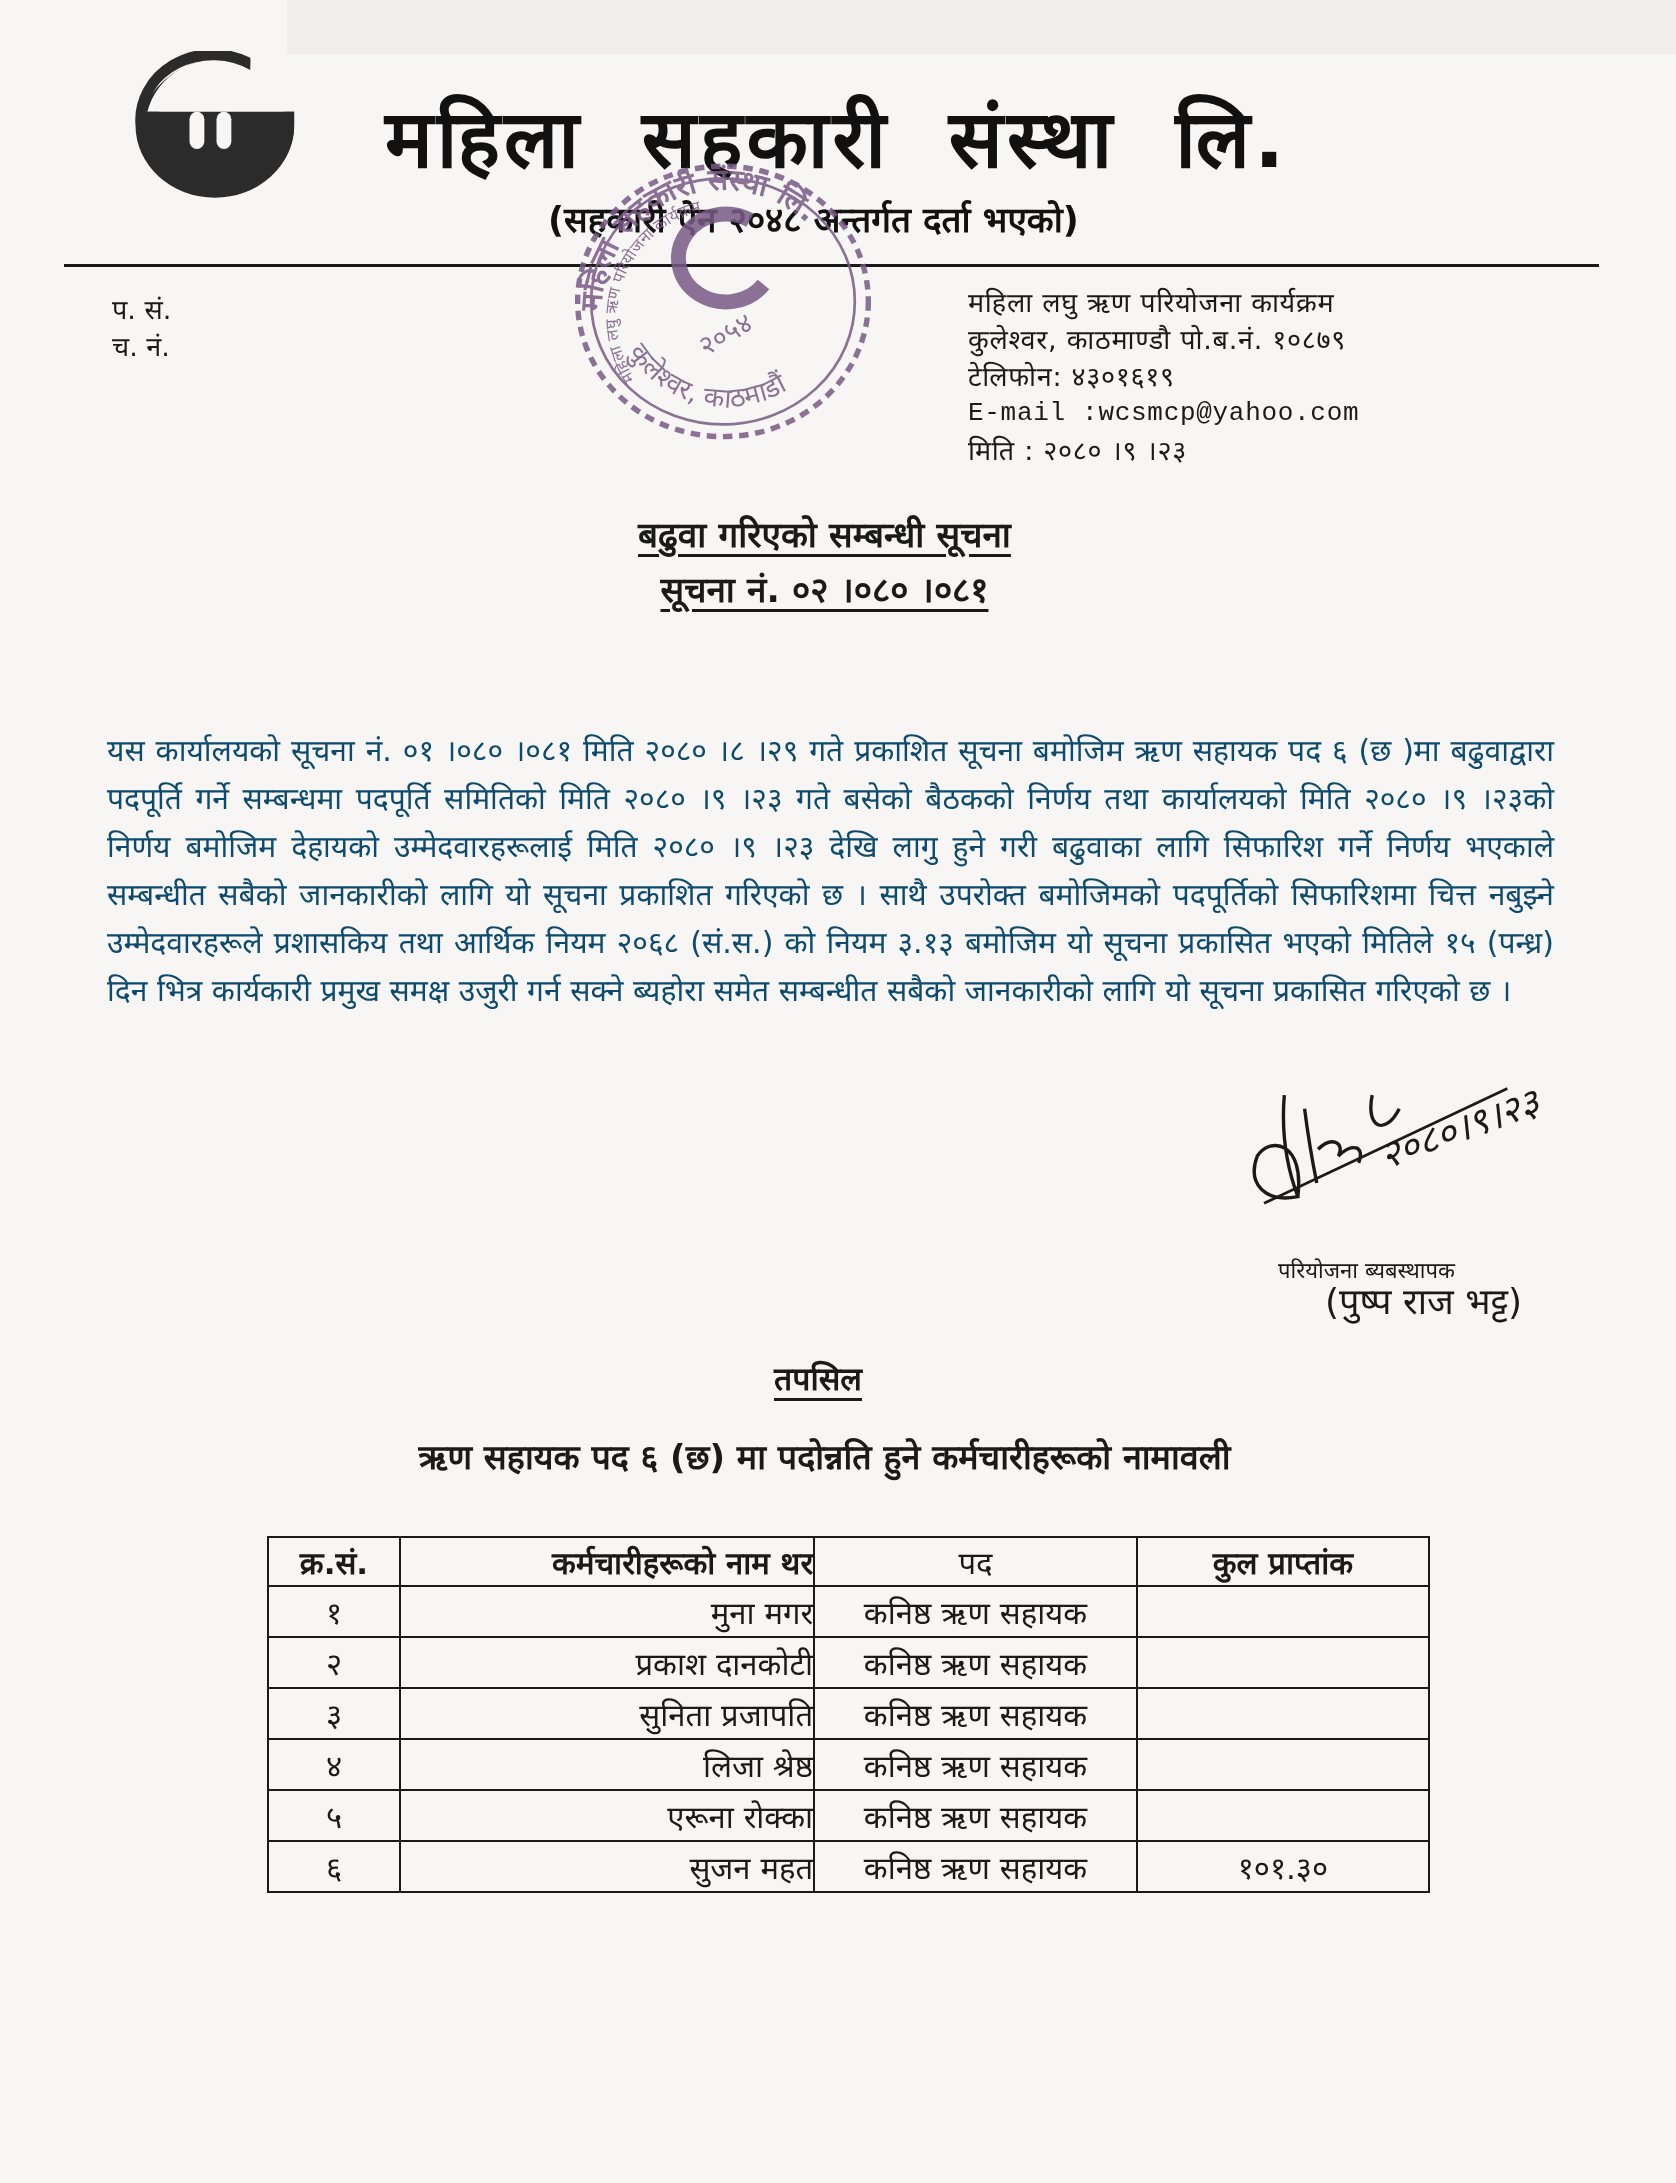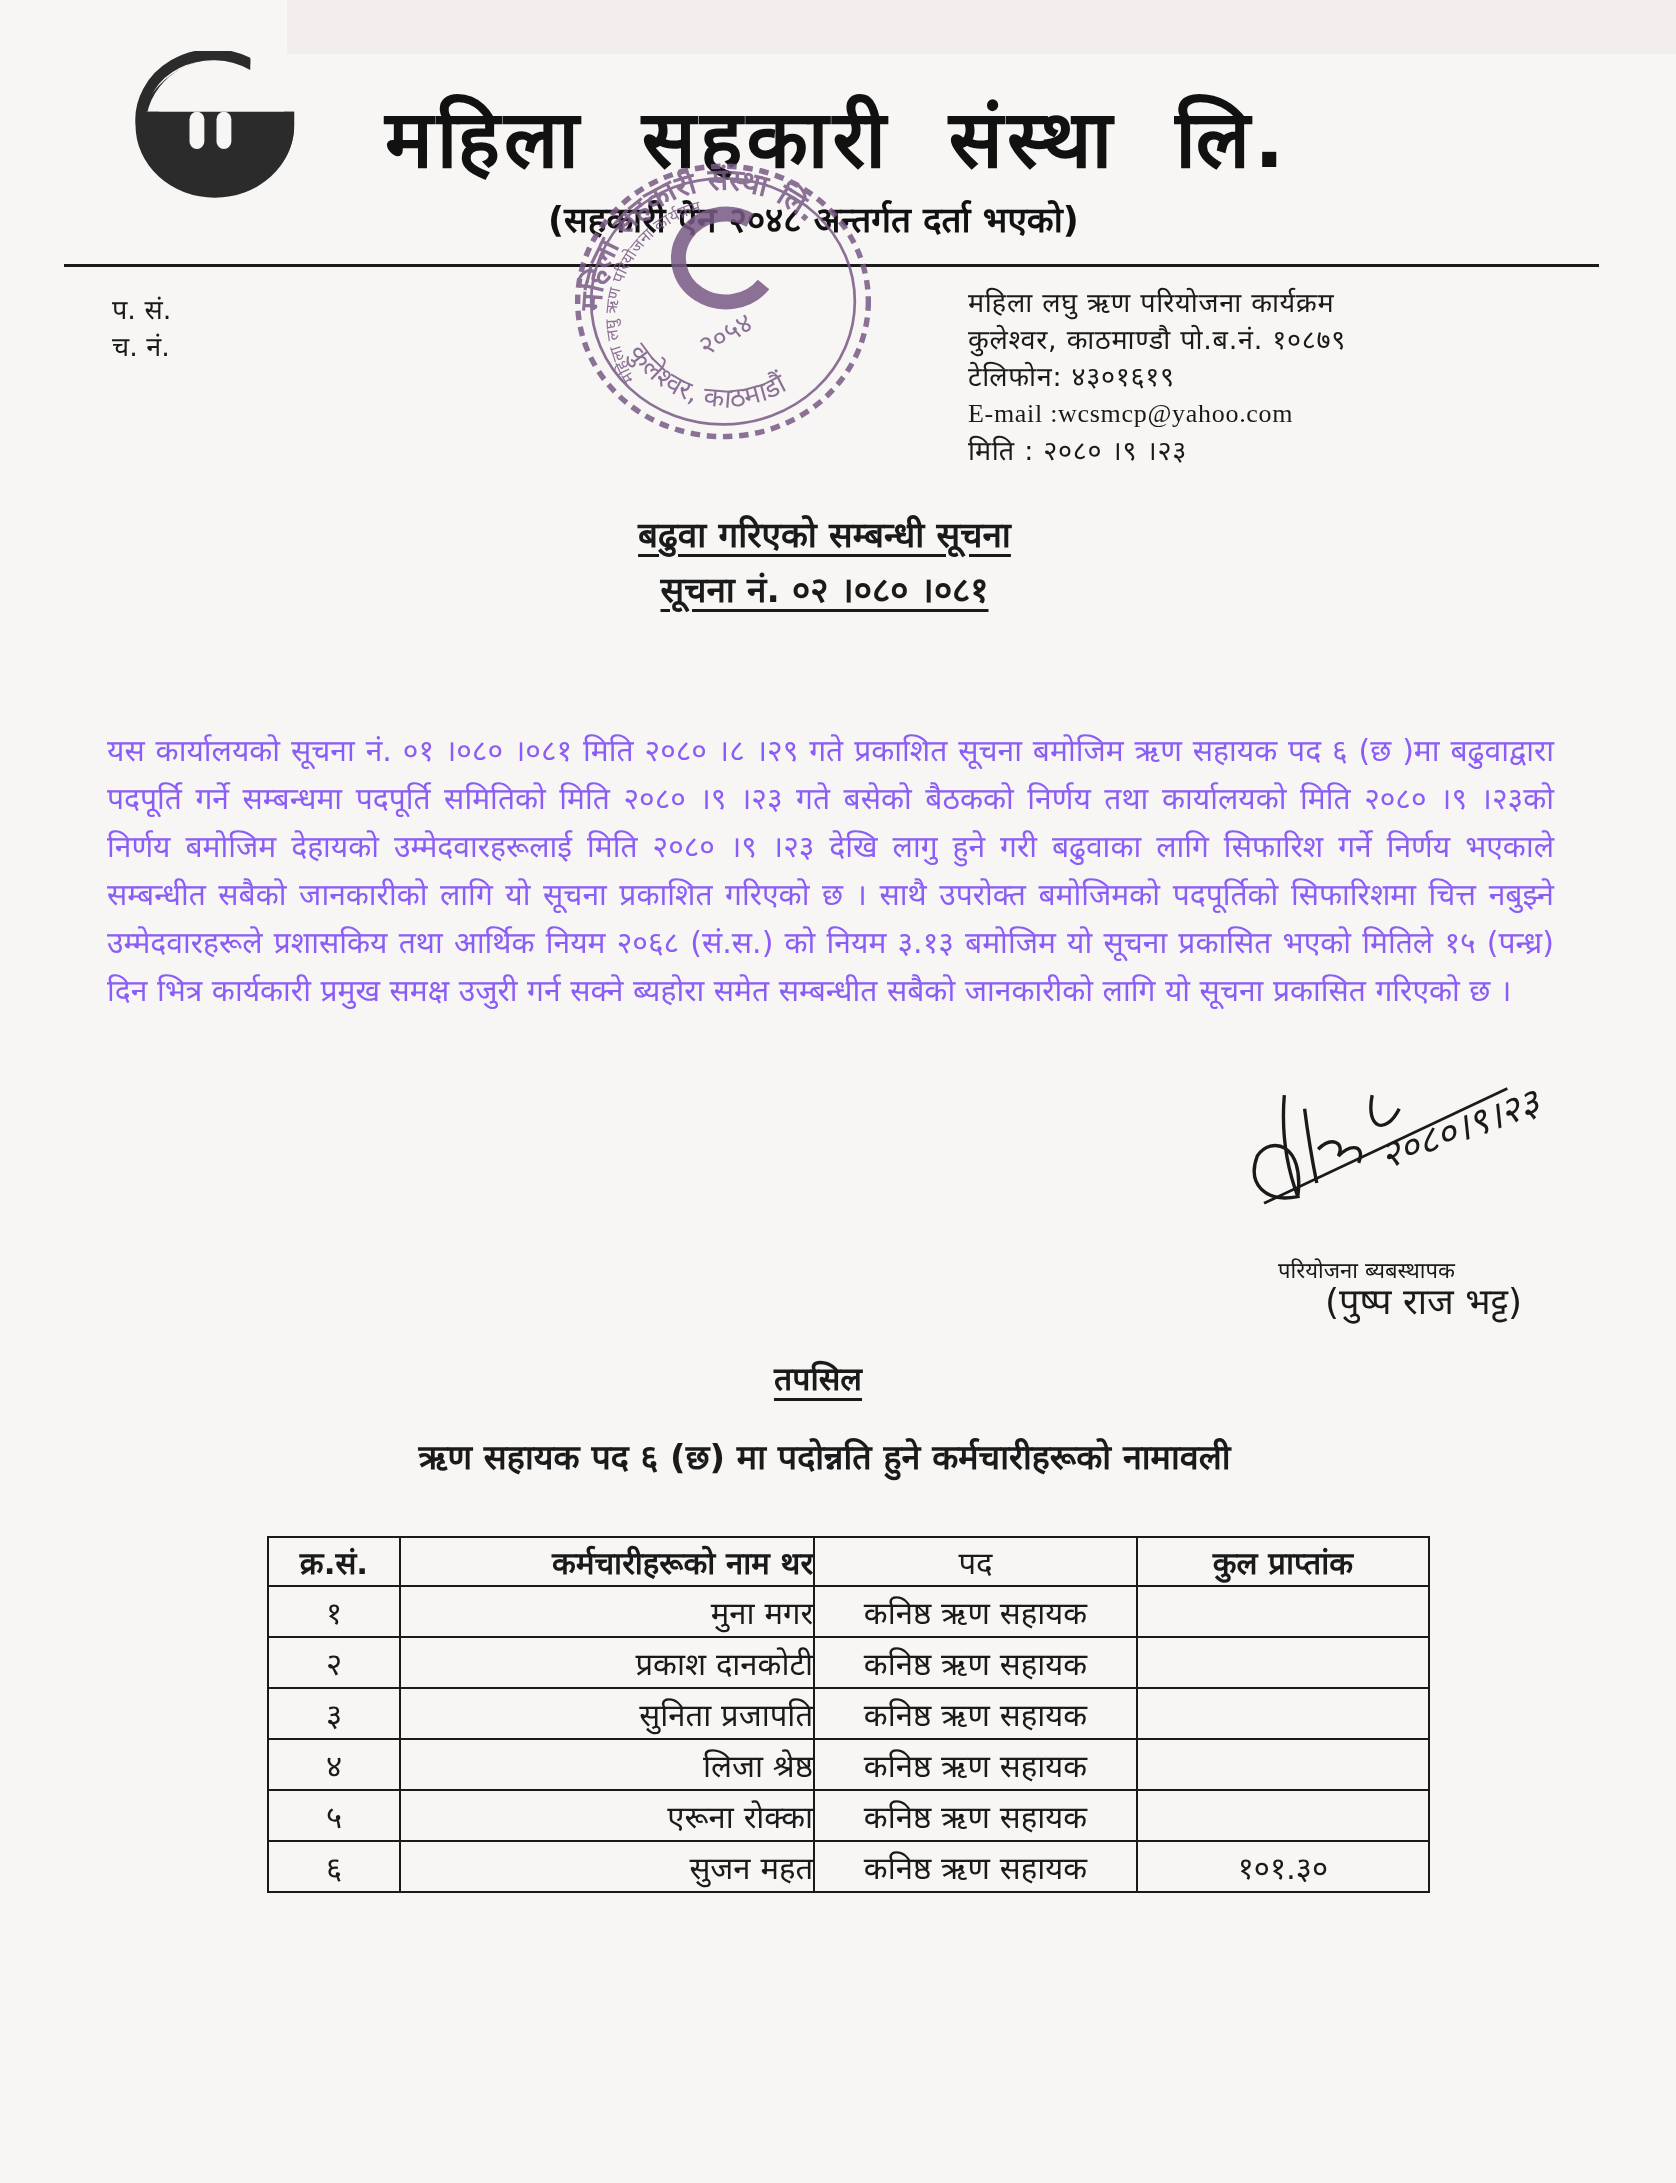--- a/index.html
+++ b/index.html
@@ -22,30 +22,30 @@
       position: absolute; left: 548px; top: 195px; font-size: 35px; font-weight: bold; color: #111;
     }
     .rule {
       position: absolute; left: 64px; top: 264px; width: 1535px; height: 2.7px; background: #1a1a1a;
     }
     .refs { position: absolute; left: 112px; top: 291px; font-size: 27px; line-height: 37px; }
     .stamp { position: absolute; left: 554px; top: 156px; width: 338px; height: 284px; opacity: .85; }
     .addr {
       position: absolute; left: 968px; top: 284px; font-size: 27px; line-height: 37px; letter-spacing: 0.7px;
     }
-    .addr .email { font-family: Liberation Serif, serif; font-size: 26px; }
+    .addr .email { font-family: Liberation Mono, monospace; font-size: 26px; }
     .title1, .title2 {
       position: absolute; width: 100%; text-align: center; font-weight: bold; text-decoration: underline;
       text-underline-offset: 6.8px; text-decoration-thickness: 2.7px; font-size: 35px;
     }
     .title1 { top: 510px; left: -13.5px; }
     .title2 { top: 565px; left: -13.5px; }
     .body-para {
       position: absolute; left: 107px; top: 727px; width: 1447px;
-      font-size: 30px; line-height: 48px; text-align: justify; color: #8b5cf6;
+      font-size: 30px; line-height: 48px; text-align: justify; color: #0c4a6e;
     }
     .signature { position: absolute; left: 1237px; top: 1068px; width: 365px; height: 176px; }
     .sig-name { position: absolute; left: 1325px; top: 1276px; font-size: 36px; }
     .sig-title { position: absolute; left: 1278px; top: 1254px; font-size: 22px; }
     .tapsil {
       position: absolute; width: 100%; text-align: center; top: 1356px; left: -20px;
       font-size: 32px; font-weight: bold; text-decoration: underline; text-underline-offset: 8px;
       text-decoration-thickness: 2.7px;
     }
     .list-title {

